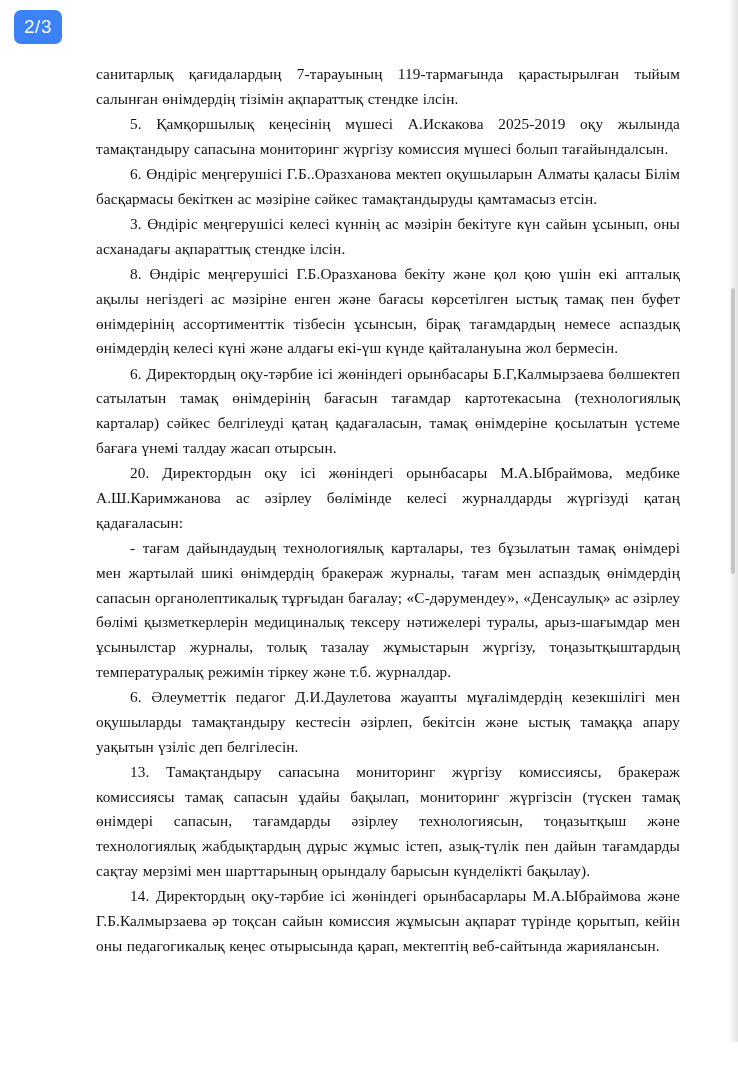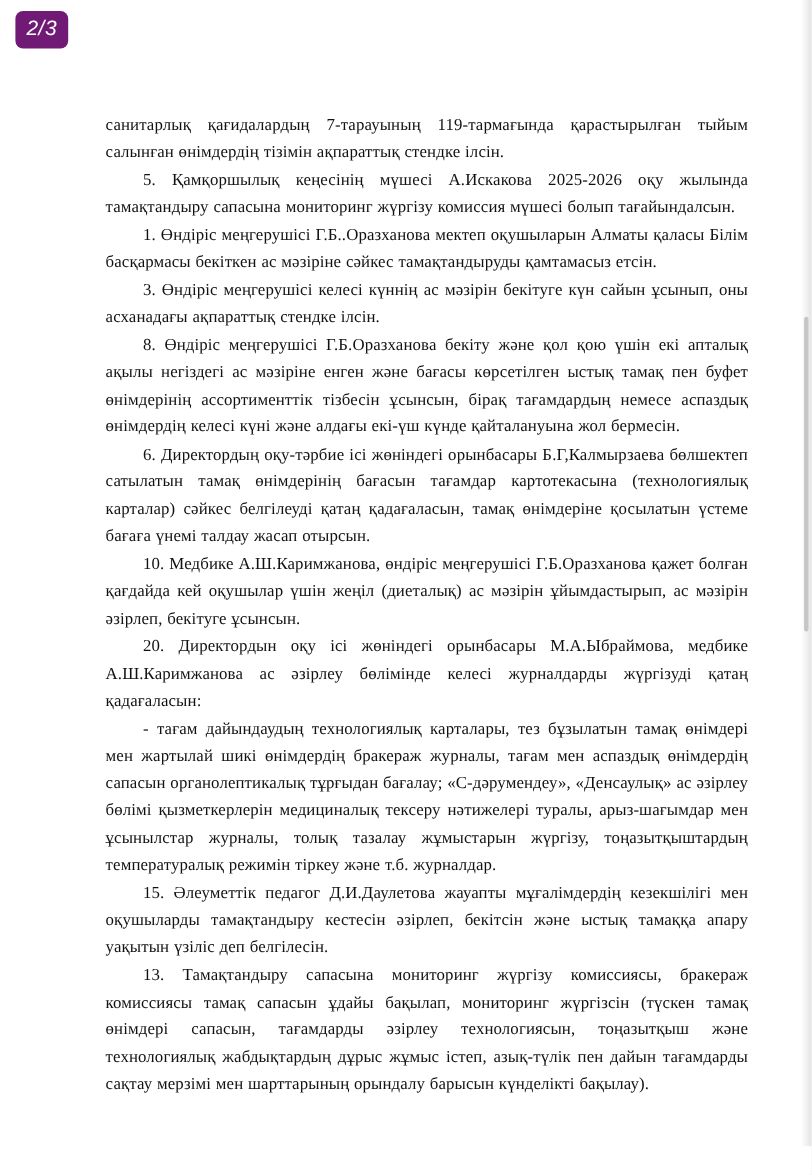--- a/index.html
+++ b/index.html
@@ -47,21 +47,21 @@
     font-size: 15.3px;
     line-height: 1.62;
     text-align: justify;
     text-justify: inter-word;
     margin: 0 0 0.5px 0;
     color: #111111;
     letter-spacing: 0.1px;
     word-spacing: 0.4px;
   }
   .para.indent { text-indent: 34px; }
-  .para.noindent { text-indent: 0; margin-top: 40px; }
+  .para.noindent { text-indent: 0; }
 
   
   #edge-shadow {
     position: absolute;
     top: 0;
     right: 0;
     width: 10px;
     height: 1068px;
     background: linear-gradient(to right, rgba(255,255,255,0) 0%, rgba(205,205,205,0.55) 100%);
     pointer-events: none;
@@ -81,31 +81,31 @@
     left: 0;
     bottom: 0;
     width: 738px;
     height: 26px;
     background: #ffffff;
   }
 </style>
 </head>
 <body>
 
-<div id="page-badge" style="background: #701a75; font-style: italic;">2/3</div>
+<div id="page-badge" style="background: #3b82f6;">2/3</div>
 
 <div id="doc">
   <p class="para noindent">санитарлық қағидалардың 7-тарауының 119-тармағында қарастырылған тыйым салынған өнімдердің тізімін ақпараттық стендке ілсін.</p>
-  <p class="para indent">5. Қамқоршылық кеңесінің мүшесі А.Искакова 2025-2026 оқу жылында тамақтандыру сапасына мониторинг жүргізу комиссия мүшесі болып тағайындалсын.</p>
-  <p class="para indent">1. Өндіріс меңгерушісі Г.Б..Оразханова мектеп оқушыларын Алматы қаласы Білім басқармасы бекіткен ас мәзіріне сәйкес тамақтандыруды қамтамасыз етсін.</p>
+  <p class="para indent">5. Қамқоршылық кеңесінің мүшесі А.Искакова 2025-2019 оқу жылында тамақтандыру сапасына мониторинг жүргізу комиссия мүшесі болып тағайындалсын.</p>
+  <p class="para indent">6. Өндіріс меңгерушісі Г.Б..Оразханова мектеп оқушыларын Алматы қаласы Білім басқармасы бекіткен ас мәзіріне сәйкес тамақтандыруды қамтамасыз етсін.</p>
   <p class="para indent">3. Өндіріс меңгерушісі   келесі күннің ас мәзірін бекітуге күн сайын ұсынып, оны асханадағы ақпараттық стендке ілсін.</p>
   <p class="para indent">8. Өндіріс меңгерушісі Г.Б.Оразханова бекіту және қол қою үшін екі апталық ақылы негіздегі ас мәзіріне енген және бағасы көрсетілген ыстық тамақ пен буфет өнімдерінің ассортименттік тізбесін ұсынсын, бірақ тағамдардың немесе аспаздық өнімдердің келесі күні және алдағы екі-үш күнде қайталануына жол бермесін.</p>
   <p class="para indent">6. Директордың оқу-тәрбие ісі жөніндегі орынбасары Б.Г,Калмырзаева бөлшектеп сатылатын тамақ өнімдерінің бағасын тағамдар картотекасына (технологиялық карталар) сәйкес белгілеуді қатаң қадағаласын, тамақ өнімдеріне қосылатын үстеме бағаға үнемі талдау жасап отырсын.</p>
-  <p class="para indent">10. Медбике А.Ш.Каримжанова, өндіріс меңгерушісі Г.Б.Оразханова қажет болған қағдайда кей оқушылар үшін жеңіл (диеталық) ас мәзірін ұйымдастырып, ас мәзірін әзірлеп, бекітуге ұсынсын.</p>
   <p class="para indent">20. Директордын оқу ісі жөніндегі орынбасары М.А.Ыбраймова, медбике А.Ш.Каримжанова ас әзірлеу бөлімінде келесі журналдарды жүргізуді қатаң қадағаласын:</p>
   <p class="para indent">- тағам дайындаудың технологиялық карталары, тез бұзылатын тамақ өнімдері мен жартылай шикі өнімдердің бракераж журналы, тағам мен аспаздық өнімдердің сапасын органолептикалық тұрғыдан бағалау; «С-дәрумендеу», «Денсаулық» ас әзірлеу бөлімі қызметкерлерін медициналық тексеру нәтижелері туралы, арыз-шағымдар мен ұсынылстар журналы, толық тазалау жұмыстарын жүргізу, тоңазытқыштардың температуралық режимін тіркеу және т.б. журналдар.</p>
-  <p class="para indent">15. Әлеуметтік педагог Д.И.Даулетова жауапты мұғалімдердің кезекшілігі мен оқушыларды тамақтандыру кестесін әзірлеп, бекітсін және ыстық тамаққа апару уақытын үзіліс деп белгілесін.</p>
+  <p class="para indent">6. Әлеуметтік педагог Д.И.Даулетова жауапты мұғалімдердің кезекшілігі мен оқушыларды тамақтандыру кестесін әзірлеп, бекітсін және ыстық тамаққа апару уақытын үзіліс деп белгілесін.</p>
   <p class="para indent">13. Тамақтандыру сапасына мониторинг жүргізу комиссиясы, бракераж комиссиясы тамақ сапасын ұдайы бақылап, мониторинг жүргізсін (түскен тамақ өнімдері сапасын, тағамдарды әзірлеу технологиясын, тоңазытқыш және технологиялық жабдықтардың дұрыс жұмыс істеп, азық-түлік пен дайын тағамдарды сақтау мерзімі мен шарттарының орындалу барысын күнделікті бақылау).</p>
+  <p class="para indent">14. Директордың оқу-тәрбие ісі жөніндегі орынбасарлары М.А.Ыбраймова және Г.Б.Калмырзаева әр тоқсан сайын комиссия жұмысын ақпарат түрінде қорытып, кейін оны педагогикалық кеңес отырысында қарап, мектептің веб-сайтында жариялансын.</p>
 </div>
 
 <div id="scroll-hint"></div>
 <div id="edge-shadow"></div>
 <div id="bottom-fade"></div>
 
 </body></html>

